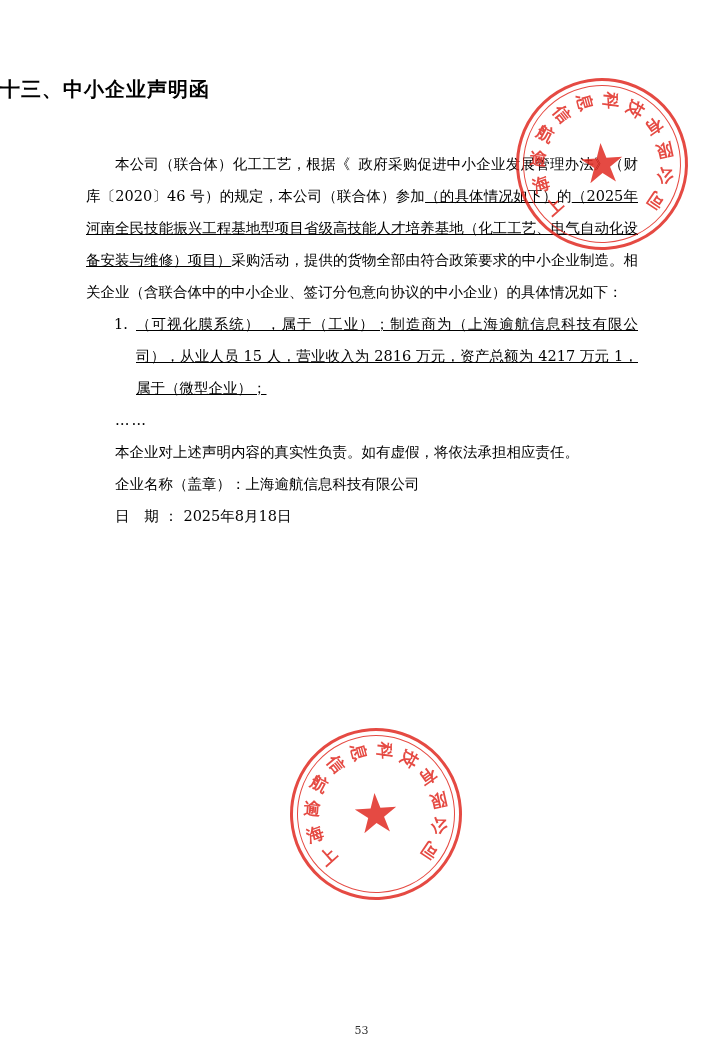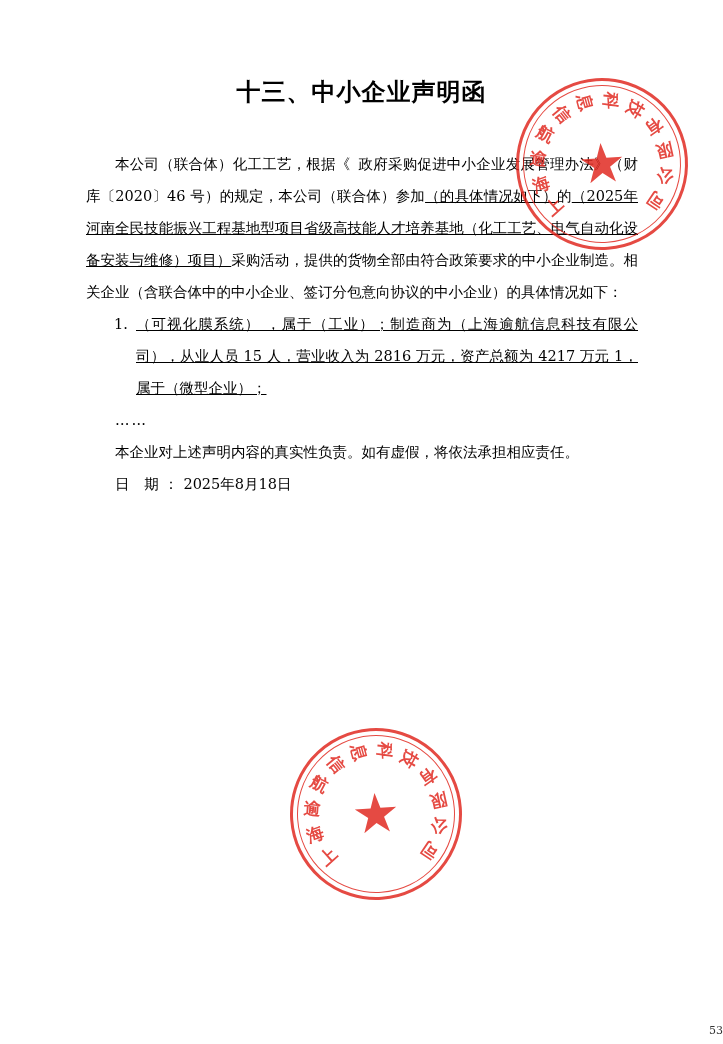--- a/index.html
+++ b/index.html
@@ -20,22 +20,22 @@
     left: 0; top: 0;
     width: 723px;
     height: 1044px;
     background: #ffffff;
   }
   .doc-title {
     position: absolute;
     left: 0;
     top: 76px;
     width: 723px;
-    text-align: center;
-    font-size: 24px;
+    text-align: left;
+    font-size: 20px;
     font-weight: bold;
     letter-spacing: 1px;
     font-family: "DejaVu Serif", "Liberation Serif", serif;
   }
   .body-block {
     position: absolute;
     left: 86px;
     top: 148px;
     width: 552px;
     font-size: 14.5px;
@@ -79,21 +79,21 @@
   }
   .sign-block {
     text-indent: 2em;
   }
   .sign-block .spaced { letter-spacing: 0.35em; margin-top: 8px; }
   .page-number {
     position: absolute;
     left: 0;
     top: 1024px;
     width: 723px;
-    text-align: right;
+    text-align: center;
     font-size: 11px;
     color: #333;
     font-family: "DejaVu Serif", "Liberation Serif", serif;
   }
 
   
   .seal {
     position: absolute;
     border-radius: 50%;
     border: 3px solid #e0231a;
@@ -167,20 +167,21 @@
         <span class="num">1.</span>
         <span class="u">（可视化膜系统）  ，属于（工业）；制造商为（上海逾航信息科技有限公司），从业人员 15 人，营业收入为 2816 万元，资产总额为 4217 万元 1，属于（微型企业）；</span>
       </li>
     </ul>
 
     <p class="para dots">……</p>
 
 
     <p class="para">本企业对上述声明内容的真实性负责。如有虚假，将依法承担相应责任。</p>
 
+    <p class="para sign-block"><span>企业名称（盖章）：</span><span>上海逾航信息科技有限公司</span></p>
 
     <p class="para sign-block"><span class="spaced">日  期：</span><span>2025年8月18日</span></p>
 
   </div>
 
   <div class="seal seal-1">
     <div class="inner-ring"></div>
     <div class="seal-text" id="seal-text-1">
         <span style="transform: rotate(-128deg) translate(0px, -64px) rotate(90deg) translate(-50%, -50%);">上</span>
         <span style="transform: rotate(-104.727deg) translate(0px, -64px) rotate(90deg) translate(-50%, -50%);">海</span>

